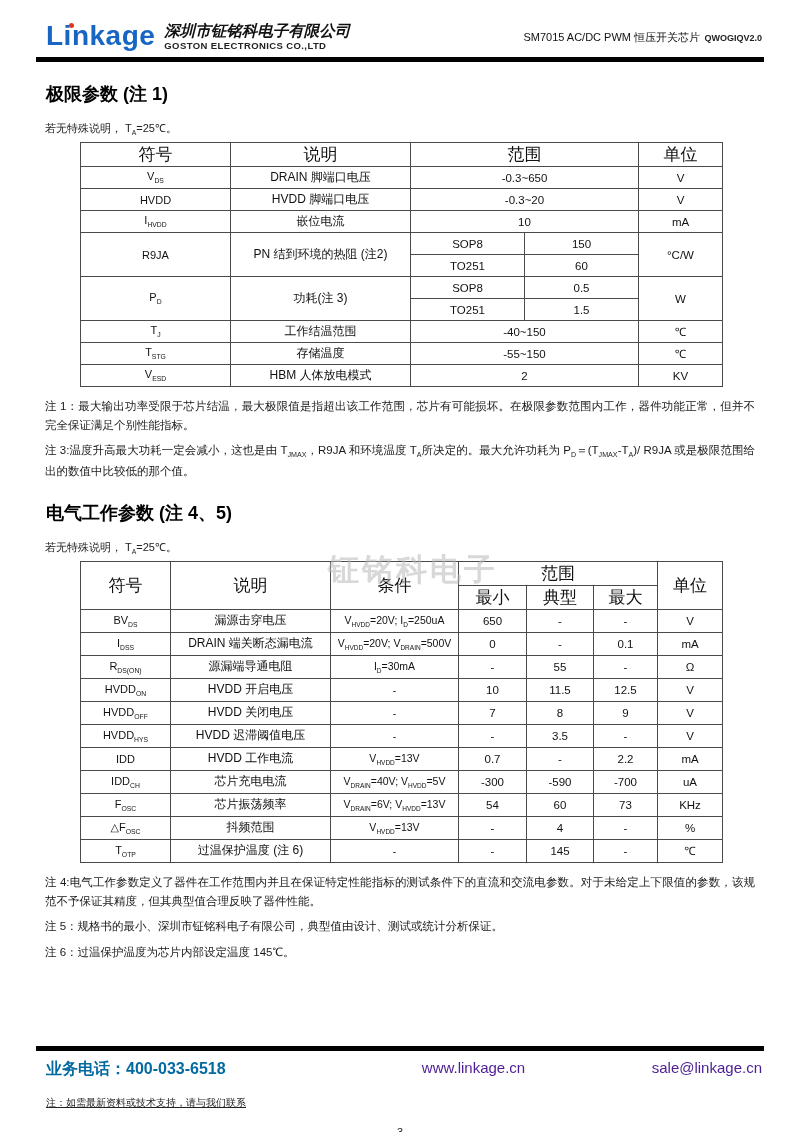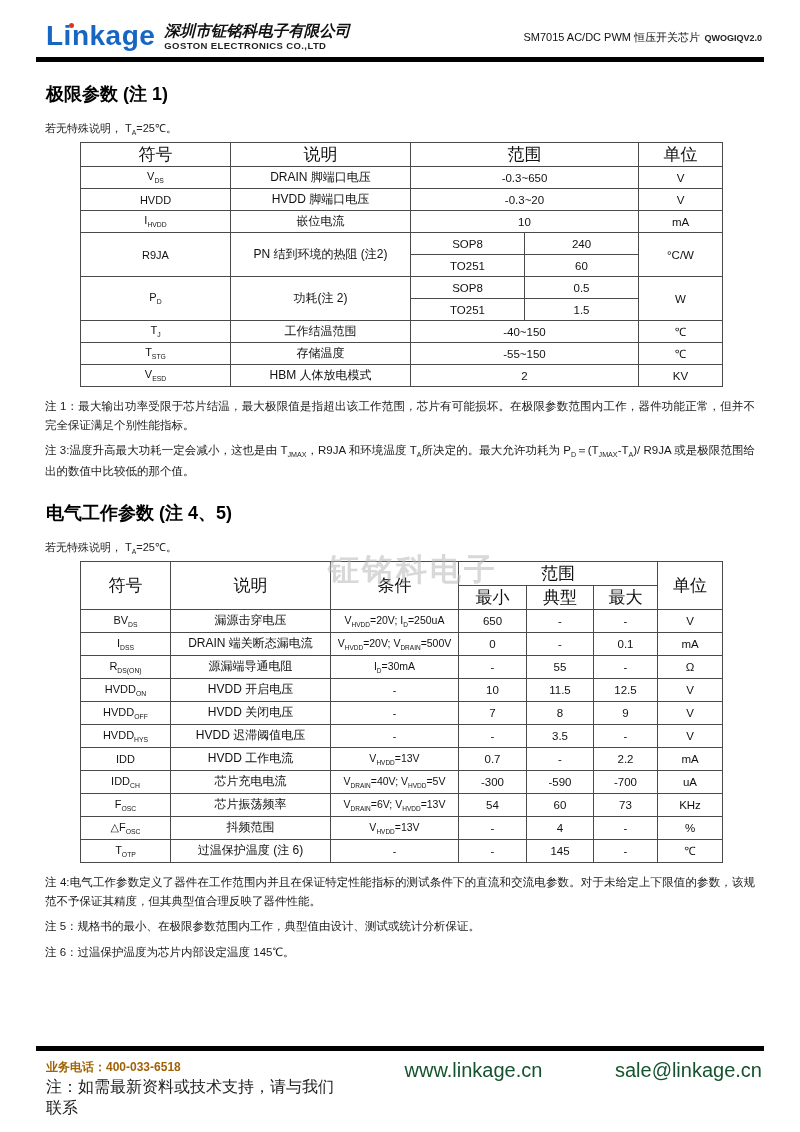--- a/index.html
+++ b/index.html
@@ -48,23 +48,23 @@
   .note { font-size:11.5px; color:#1a1a1a; line-height:1.62; margin-bottom:7px;
           text-align:justify; }
   .note .lbl { white-space:nowrap; }
   
   .watermark { position:absolute; left:328px; top:549px; font-size:31px; font-weight:bold;
                color:#b9b9b9; opacity:0.55; letter-spacing:3px; pointer-events:none; }
   
   .footer { position:absolute; left:0; right:0; top:1044px; }
   .footer-row { display:flex; align-items:flex-start; margin:8px 38px 0 46px; }
   .footer-left { width:300px; }
-  .phone-line { font-size:12px; font-weight:bold; color:#a16207; }
-  .contact-note { font-size:16px; color:#222; margin-top:1px; }
-  .footer-link { font-size:20px; color:#14532d; text-decoration:none; margin-top:3px;margin-left:35px; }
+  .phone-line { font-size:16px; font-weight:bold; color:#0369a1; }
+  .contact-note { font-size:10px; color:#222; margin-top:16px;text-decoration:underline; }
+  .footer-link { font-size:15px; color:#4c1d95; text-decoration:none; margin-top:3px;margin-left:35px; }
   .website { width:220px; text-align:center; }
   .email { flex:1; text-align:right; }
   .page-number { text-align:center; font-size:11px; color:#222; margin-top:16px; }
 </style>
 </head>
 <body>
 
 <div class="page">
 
   <div class="header">
@@ -120,30 +120,30 @@
         <tr>
           <td class="sym">I<sub>HVDD</sub></td>
           <td class="desc">嵌位电流</td>
           <td colspan="2">10</td>
           <td>mA</td>
         </tr>
         <tr>
           <td rowspan="2" class="sym">R9JA</td>
           <td rowspan="2" class="desc">PN 结到环境的热阻 (注2)</td>
           <td>SOP8</td>
-          <td>240</td>
+          <td>150</td>
           <td rowspan="2">°C/W</td>
         </tr>
         <tr>
           <td>TO251</td>
           <td>60</td>
         </tr>
         <tr>
           <td rowspan="2" class="sym">P<sub>D</sub></td>
-          <td rowspan="2" class="desc">功耗(注 2)</td>
+          <td rowspan="2" class="desc">功耗(注 3)</td>
           <td>SOP8</td>
           <td>0.5</td>
           <td rowspan="2">W</td>
         </tr>
         <tr>
           <td>TO251</td>
           <td>1.5</td>
         </tr>
         <tr>
           <td class="sym">T<sub>J</sub></td>
@@ -296,21 +296,21 @@
           <td>-</td>
           <td>145</td>
           <td>-</td>
           <td>℃</td>
         </tr>
       </tbody>
   </table>
 
   <div class="notes">
     <div class="note"><span class="lbl">注 4:</span><span>电气工作参数定义了器件在工作范围内并且在保证特定性能指标的测试条件下的直流和交流电参数。对于未给定上下限值的参数，该规范不予保证其精度，但其典型值合理反映了器件性能。</span></div>
-    <div class="note"><span class="lbl">注 5：</span><span>规格书的最小、在极限参数范围内工作，典型值由设计、测试或统计分析保证。</span></div>
+    <div class="note"><span class="lbl">注 5：</span><span>规格书的最小、深圳市钲铭科电子有限公司，典型值由设计、测试或统计分析保证。</span></div>
     <div class="note"><span class="lbl">注 6：</span><span>过温保护温度为芯片内部设定温度 145℃。</span></div>
   </div>
 
   <div class="watermark">钲铭科电子</div>
 
   <div class="footer">
     <div class="bar"></div>
     <div class="footer-row">
       <div class="footer-left">
         <div class="phone-line">

